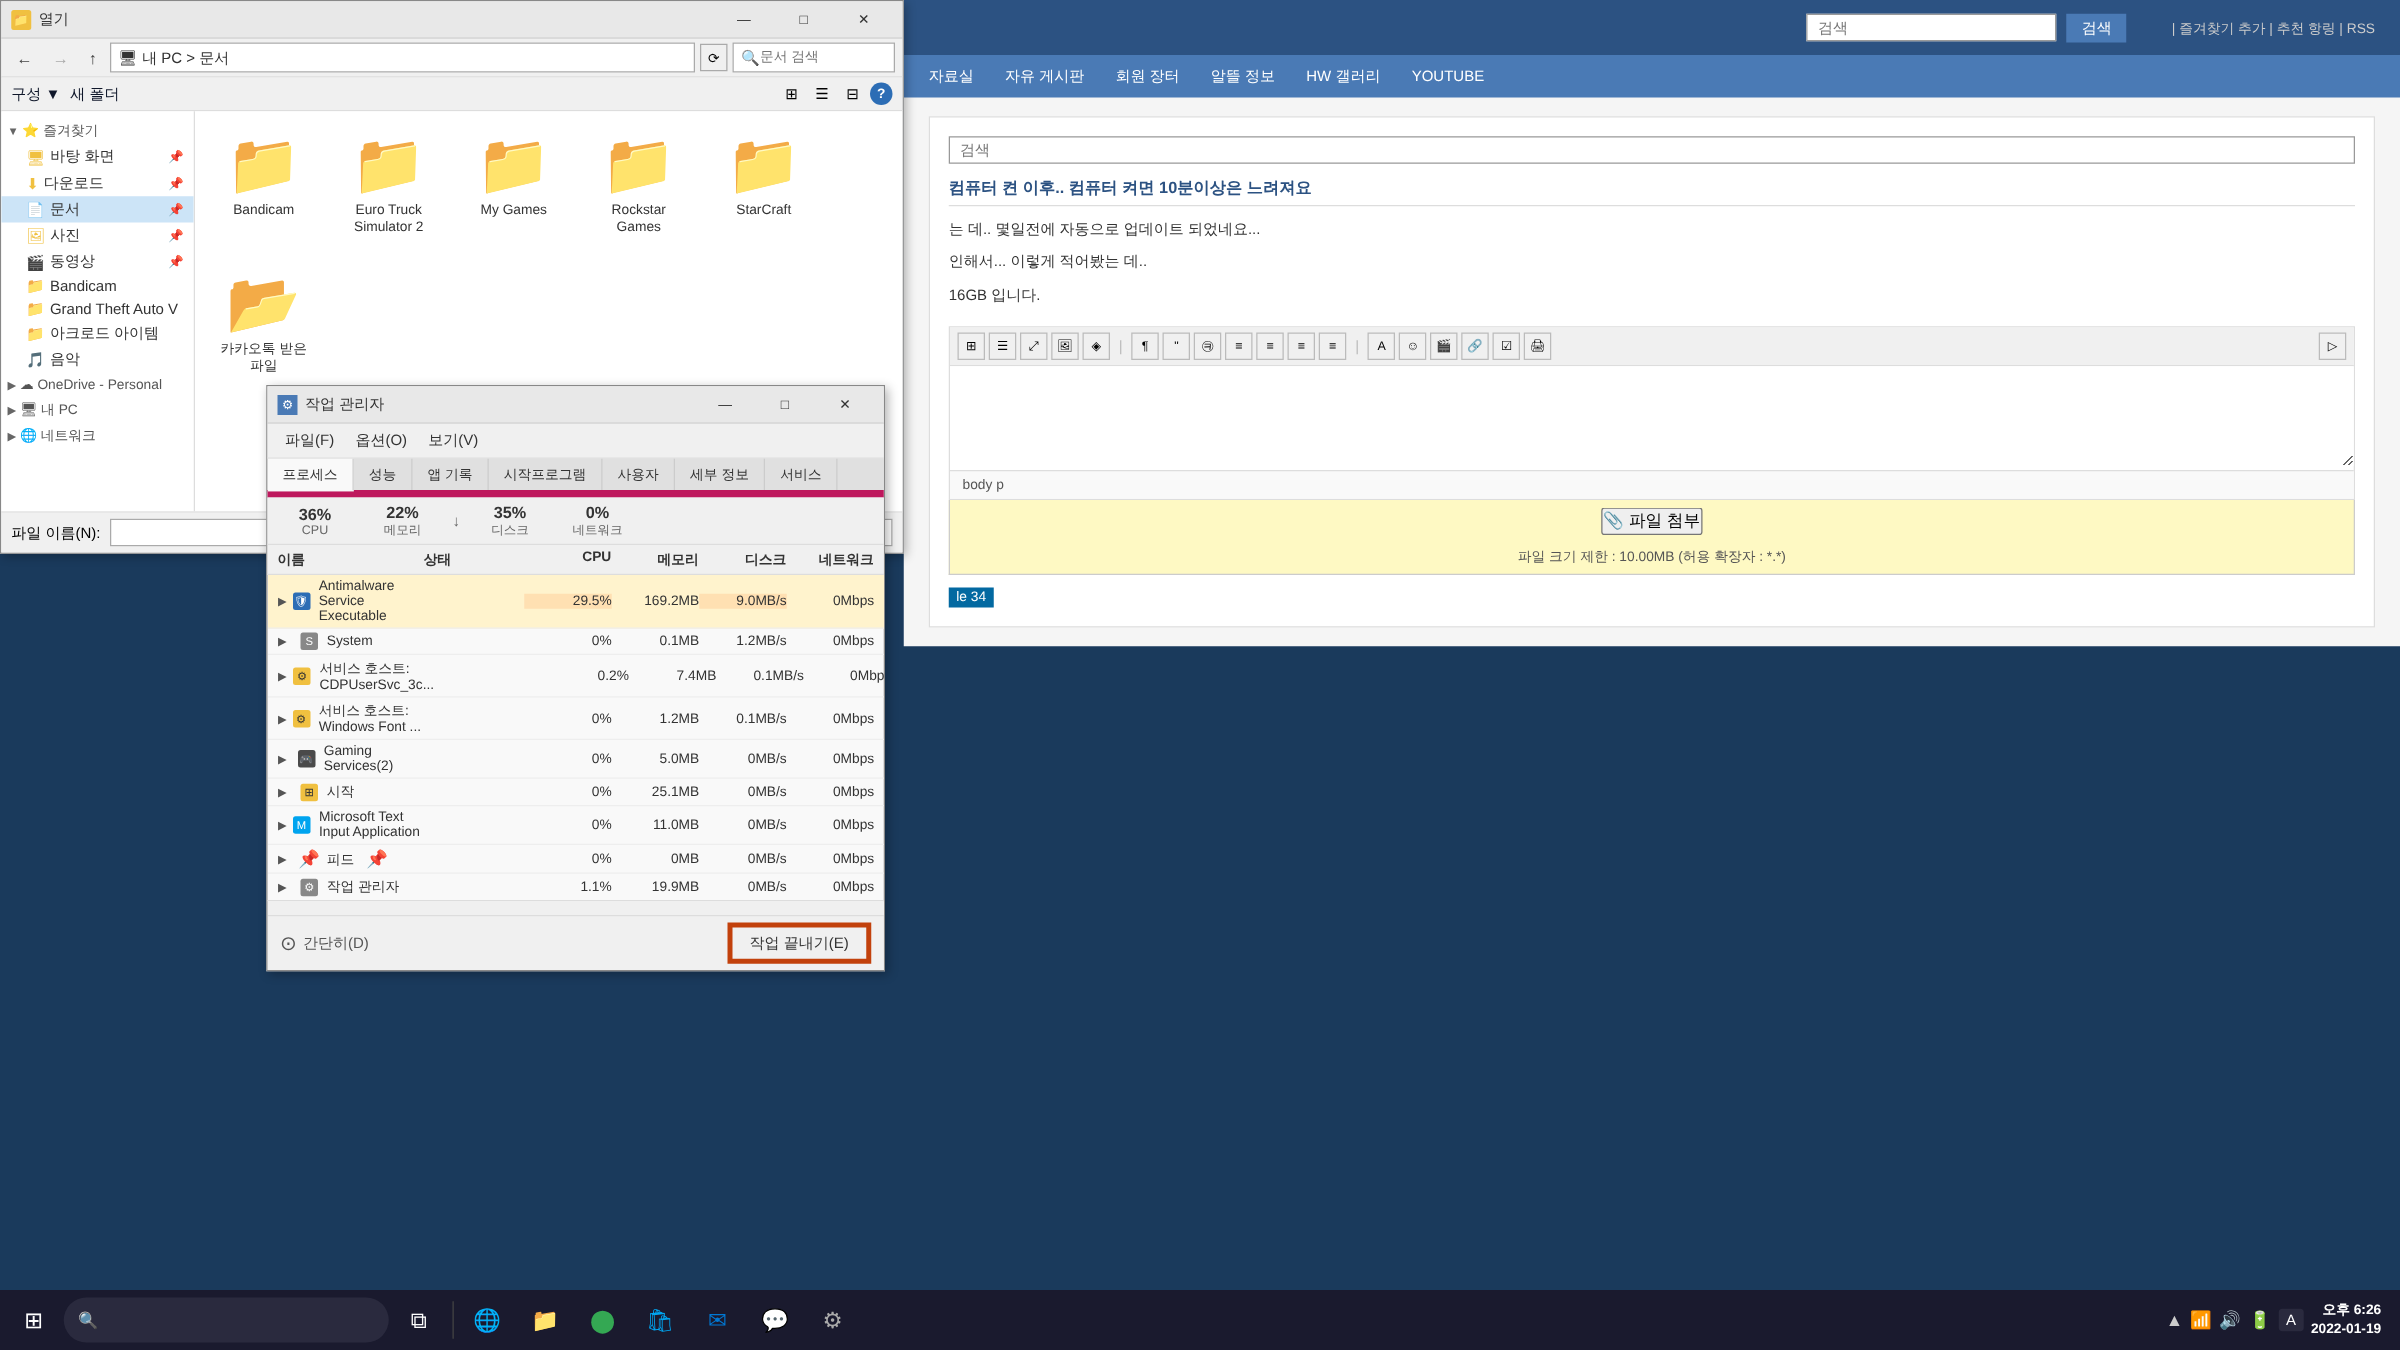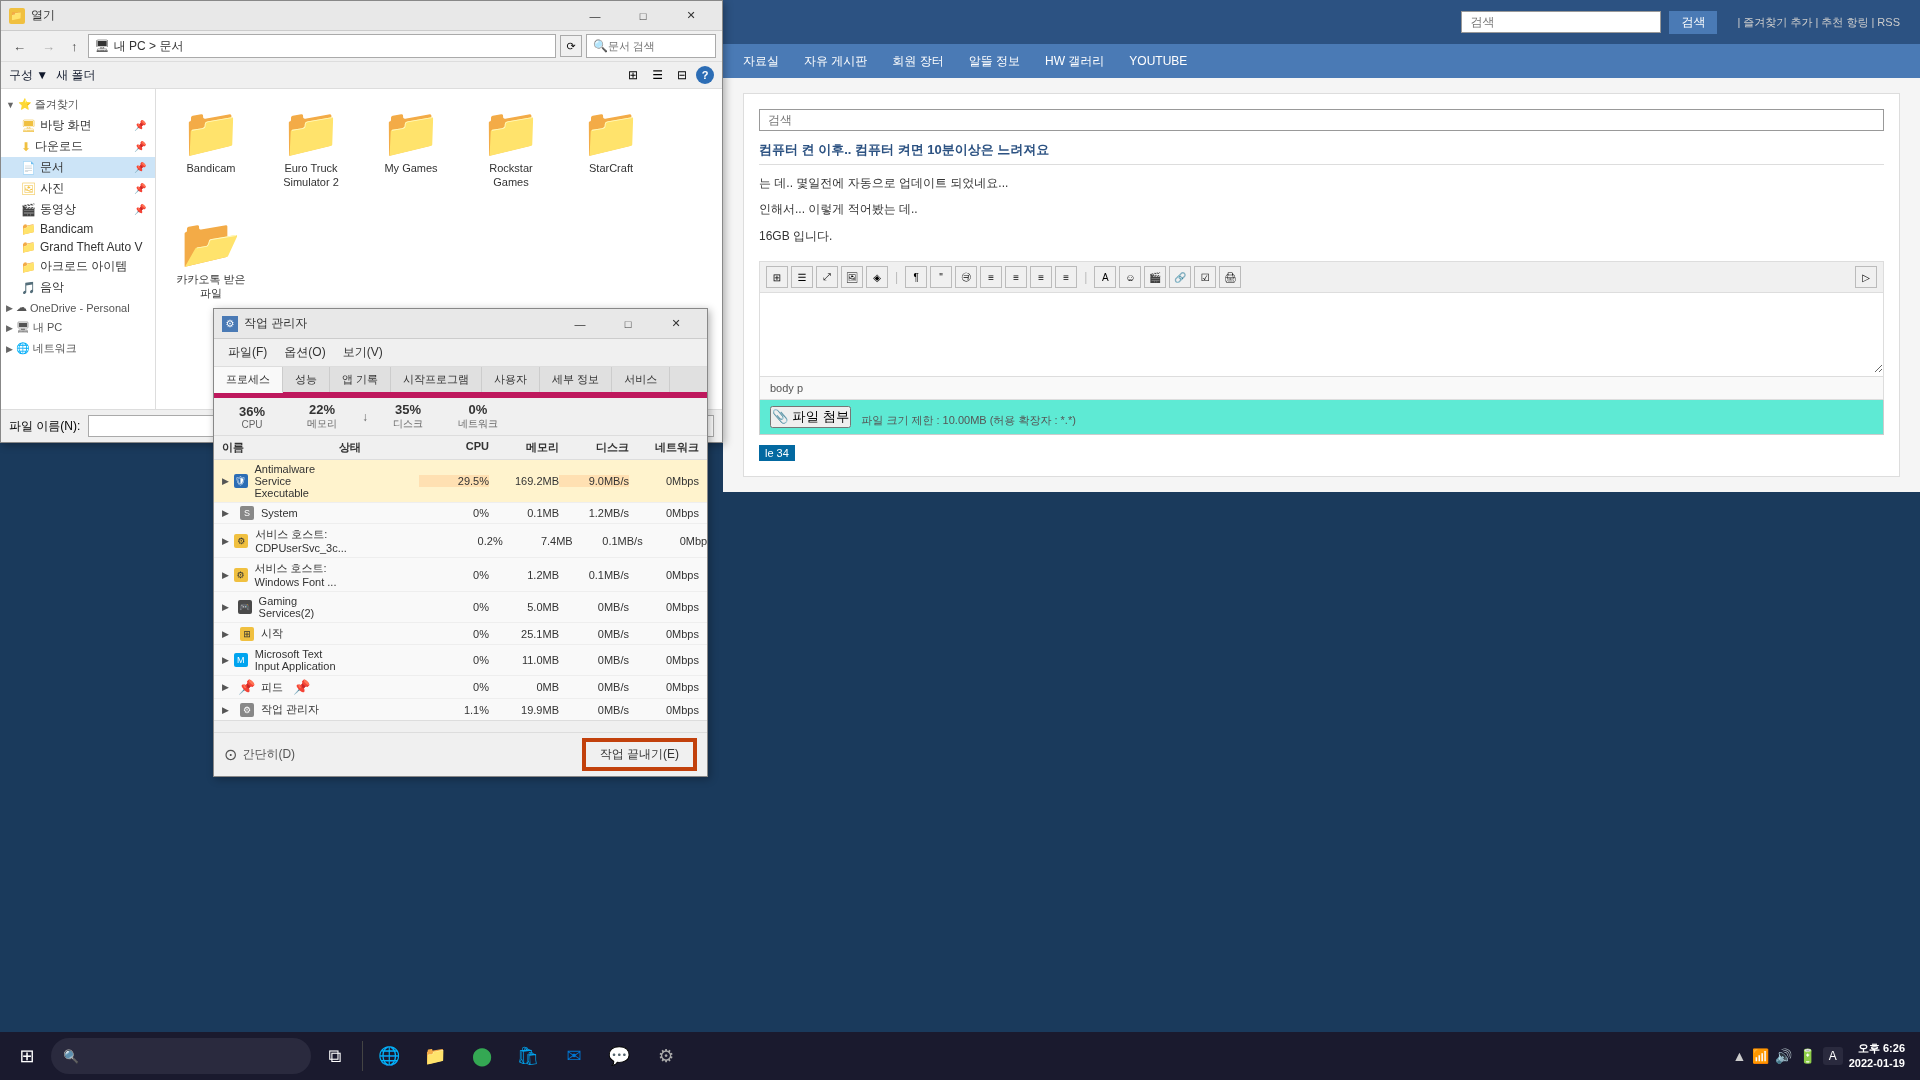--- a/index.html
+++ b/index.html
@@ -6,29 +6,30 @@
     body {
       width: 1920px;
       height: 1080px;
       overflow: hidden;
       font-family: 'Segoe UI', sans-serif;
       font-size: 12px;
       background: #1a3a5c;
       position: relative;
     }
     .file-attach-bar {
-      background: #5eead4;
+      background: #fef9c3;
       border: 1px solid #ccc;
       border-top: none;
       padding: 6px 10px;
       font-size: 11px;
       color: #555;
       display: flex;
-      align-items: flex-end;
+      align-items: center;
       gap: 10px;
+      flex-direction: column;
     }
     .icon-btn {
       display: inline-flex;
       align-items: center;
       justify-content: center;
       width: 22px; height: 22px;
       border: 1px solid #bbb;
       background: #f0f0f0;
       font-size: 10px;
       cursor: pointer;
@@ -121,21 +122,20 @@
       border: 1px solid #aaa;
       height: 24px;
       padding: 0 6px;
       width: 130px;
     }
     .search-box-explorer input {
       border: none;
       outline: none;
       font-size: 11px;
       width: 100px;
-      font-family: Liberation Serif, serif;
     }
     .refresh-btn {
       background: none;
       border: 1px solid #aaa;
       width: 22px; height: 22px;
       display: flex;
       align-items: center;
       justify-content: center;
       cursor: pointer;
       font-size: 11px;
@@ -653,21 +653,21 @@
     }
   </style>
 </head>
 <body>
 
 <div class="right-panel">
   <div class="right-header">
     <div class="right-search-row" style="margin-bottom:0; flex:1;">
       <input type="text" style="width: 200px;" placeholder="검색">
       <button>검색</button>
-      <span style="color:#ccc; font-size:11px; margin-left:12px;">| 즐겨찾기 추가 | 추천 항링 | RSS</span>
+      <span style="color:#ccc; font-size:11px; margin-left:28px;">| 즐겨찾기 추가 | 추천 항링 | RSS</span>
     </div>
   </div>
   <div class="right-nav">
     <span>자료실</span>
     <span>자유 게시판</span>
     <span>회원 장터</span>
     <span>알뜰 정보</span>
     <span>HW 갤러리</span>
     <span>YOUTUBE</span>
   </div>

